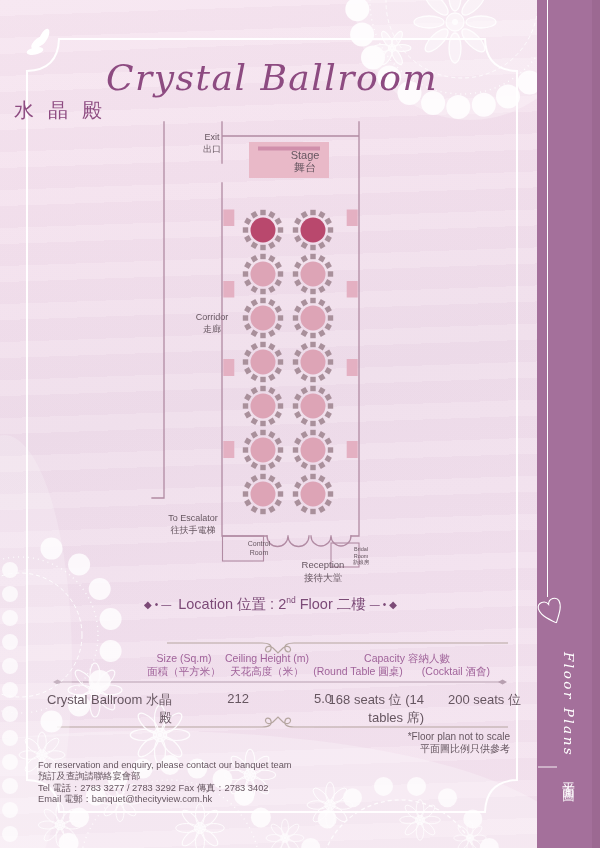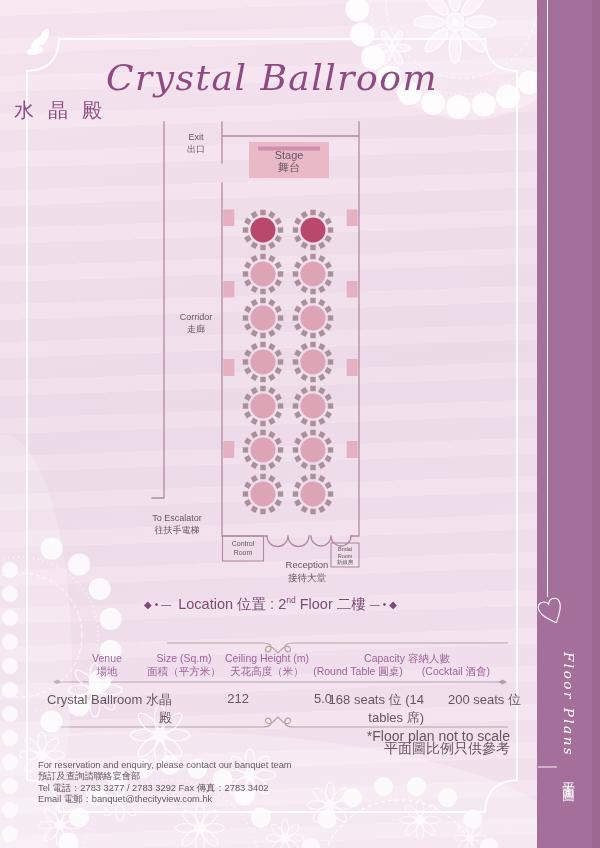--- a/index.html
+++ b/index.html
@@ -21,27 +21,27 @@
   .table.vip{fill:var(--vip-table-red,#b9486d);}
   .flourish{stroke:var(--flourish-gray,#b5a6a0);stroke-width:1.2;fill:none;}
   .sep{stroke:#b79fb0;stroke-width:1;}
   .sepdiamond{fill:#b79fb0;}
   .lace{stroke:#ffffff;fill:none;}
   
   .title-en{color:var(--title-purple,#8d4b81);font-family:"DejaVu Serif",serif;font-style:italic;
     font-size:36px;letter-spacing:1.5px;text-align:center;width:544px;left:0;top:57px;}
   .title-zh{color:var(--title-purple,#8d4b81);font-size:20px;letter-spacing:14px;text-indent:14px;
     font-weight:500;text-align:left;width:544px;left:0;top:97px;}
-  .plabel{color:var(--text-dark,#665660);font-size:9px;line-height:12px;text-align:center;}
+  .plabel{color:var(--text-dark,#665660);font-size:9px;line-height:12px;text-align:center;padding-left:16px;}
   .loc{color:var(--location-purple,#7c4a77);font-size:14.5px;text-align:center;width:544px;left:0;top:595px;}
   .loc .orn{font-size:10px;letter-spacing:3px;vertical-align:1.5px;}
   .loc sup{font-size:8.5px;}
   .th{color:var(--header-purple,#a0639a);font-size:10.5px;line-height:12.5px;text-align:center;width:120px;}
   .td{color:var(--text-dark,#665660);font-size:13px;text-align:right;width:130px;}
-  .footnote{color:var(--text-dark,#665660);font-size:14px;line-height:11.5px;text-align:right;width:190px;left:320px;top:731px;}
+  .footnote{color:var(--text-dark,#665660);font-size:10px;line-height:11.5px;text-align:right;width:190px;left:320px;top:731px;}
   .contact{color:var(--text-dark,#665660);font-size:9.3px;line-height:11.3px;left:38px;top:760px;width:330px;}
   .sidebar-label{left:537px;top:648px;width:63px;height:140px;display:flex;align-items:center;justify-content:center;}
   .vtext{writing-mode:vertical-rl;color:#ffffff;text-align:center;}
   .vtext .en{font-family:"DejaVu Serif",serif;font-style:italic;font-size:13.5px;letter-spacing:2.5px;}
   .vtext .zh{font-size:12.5px;letter-spacing:4px;margin-top:10px;}
 </style>
 </head>
 <body>
 
 <div class="canvas">
@@ -443,24 +443,20 @@
     <div>Reception</div>
     <div>接待大堂</div>
   </div>
 
   <div class="abs loc">
     <span class="orn">◆•—</span>
     <span>Location 位置 : 2</span><sup>nd</sup><span> Floor 二樓</span>
     <span class="orn">—•◆</span>
   </div>
 
-  <div class="abs th" style="left:47px;top:652px;">
-    <div>Venue</div>
-    <div>場地</div>
-  </div>
   <div class="abs th" style="left:124px;top:652px;">
     <div>Size (Sq.m)</div>
     <div>面積（平方米）</div>
   </div>
   <div class="abs th" style="left:207px;top:652px;">
     <div>Ceiling Height (m)</div>
     <div>天花高度（米）</div>
   </div>
   <div class="abs th" style="left:347px;top:652px;">Capacity 容納人數</div>
   <div class="abs th" style="left:298px;top:664.5px;">(Round Table 圓桌)</div>

